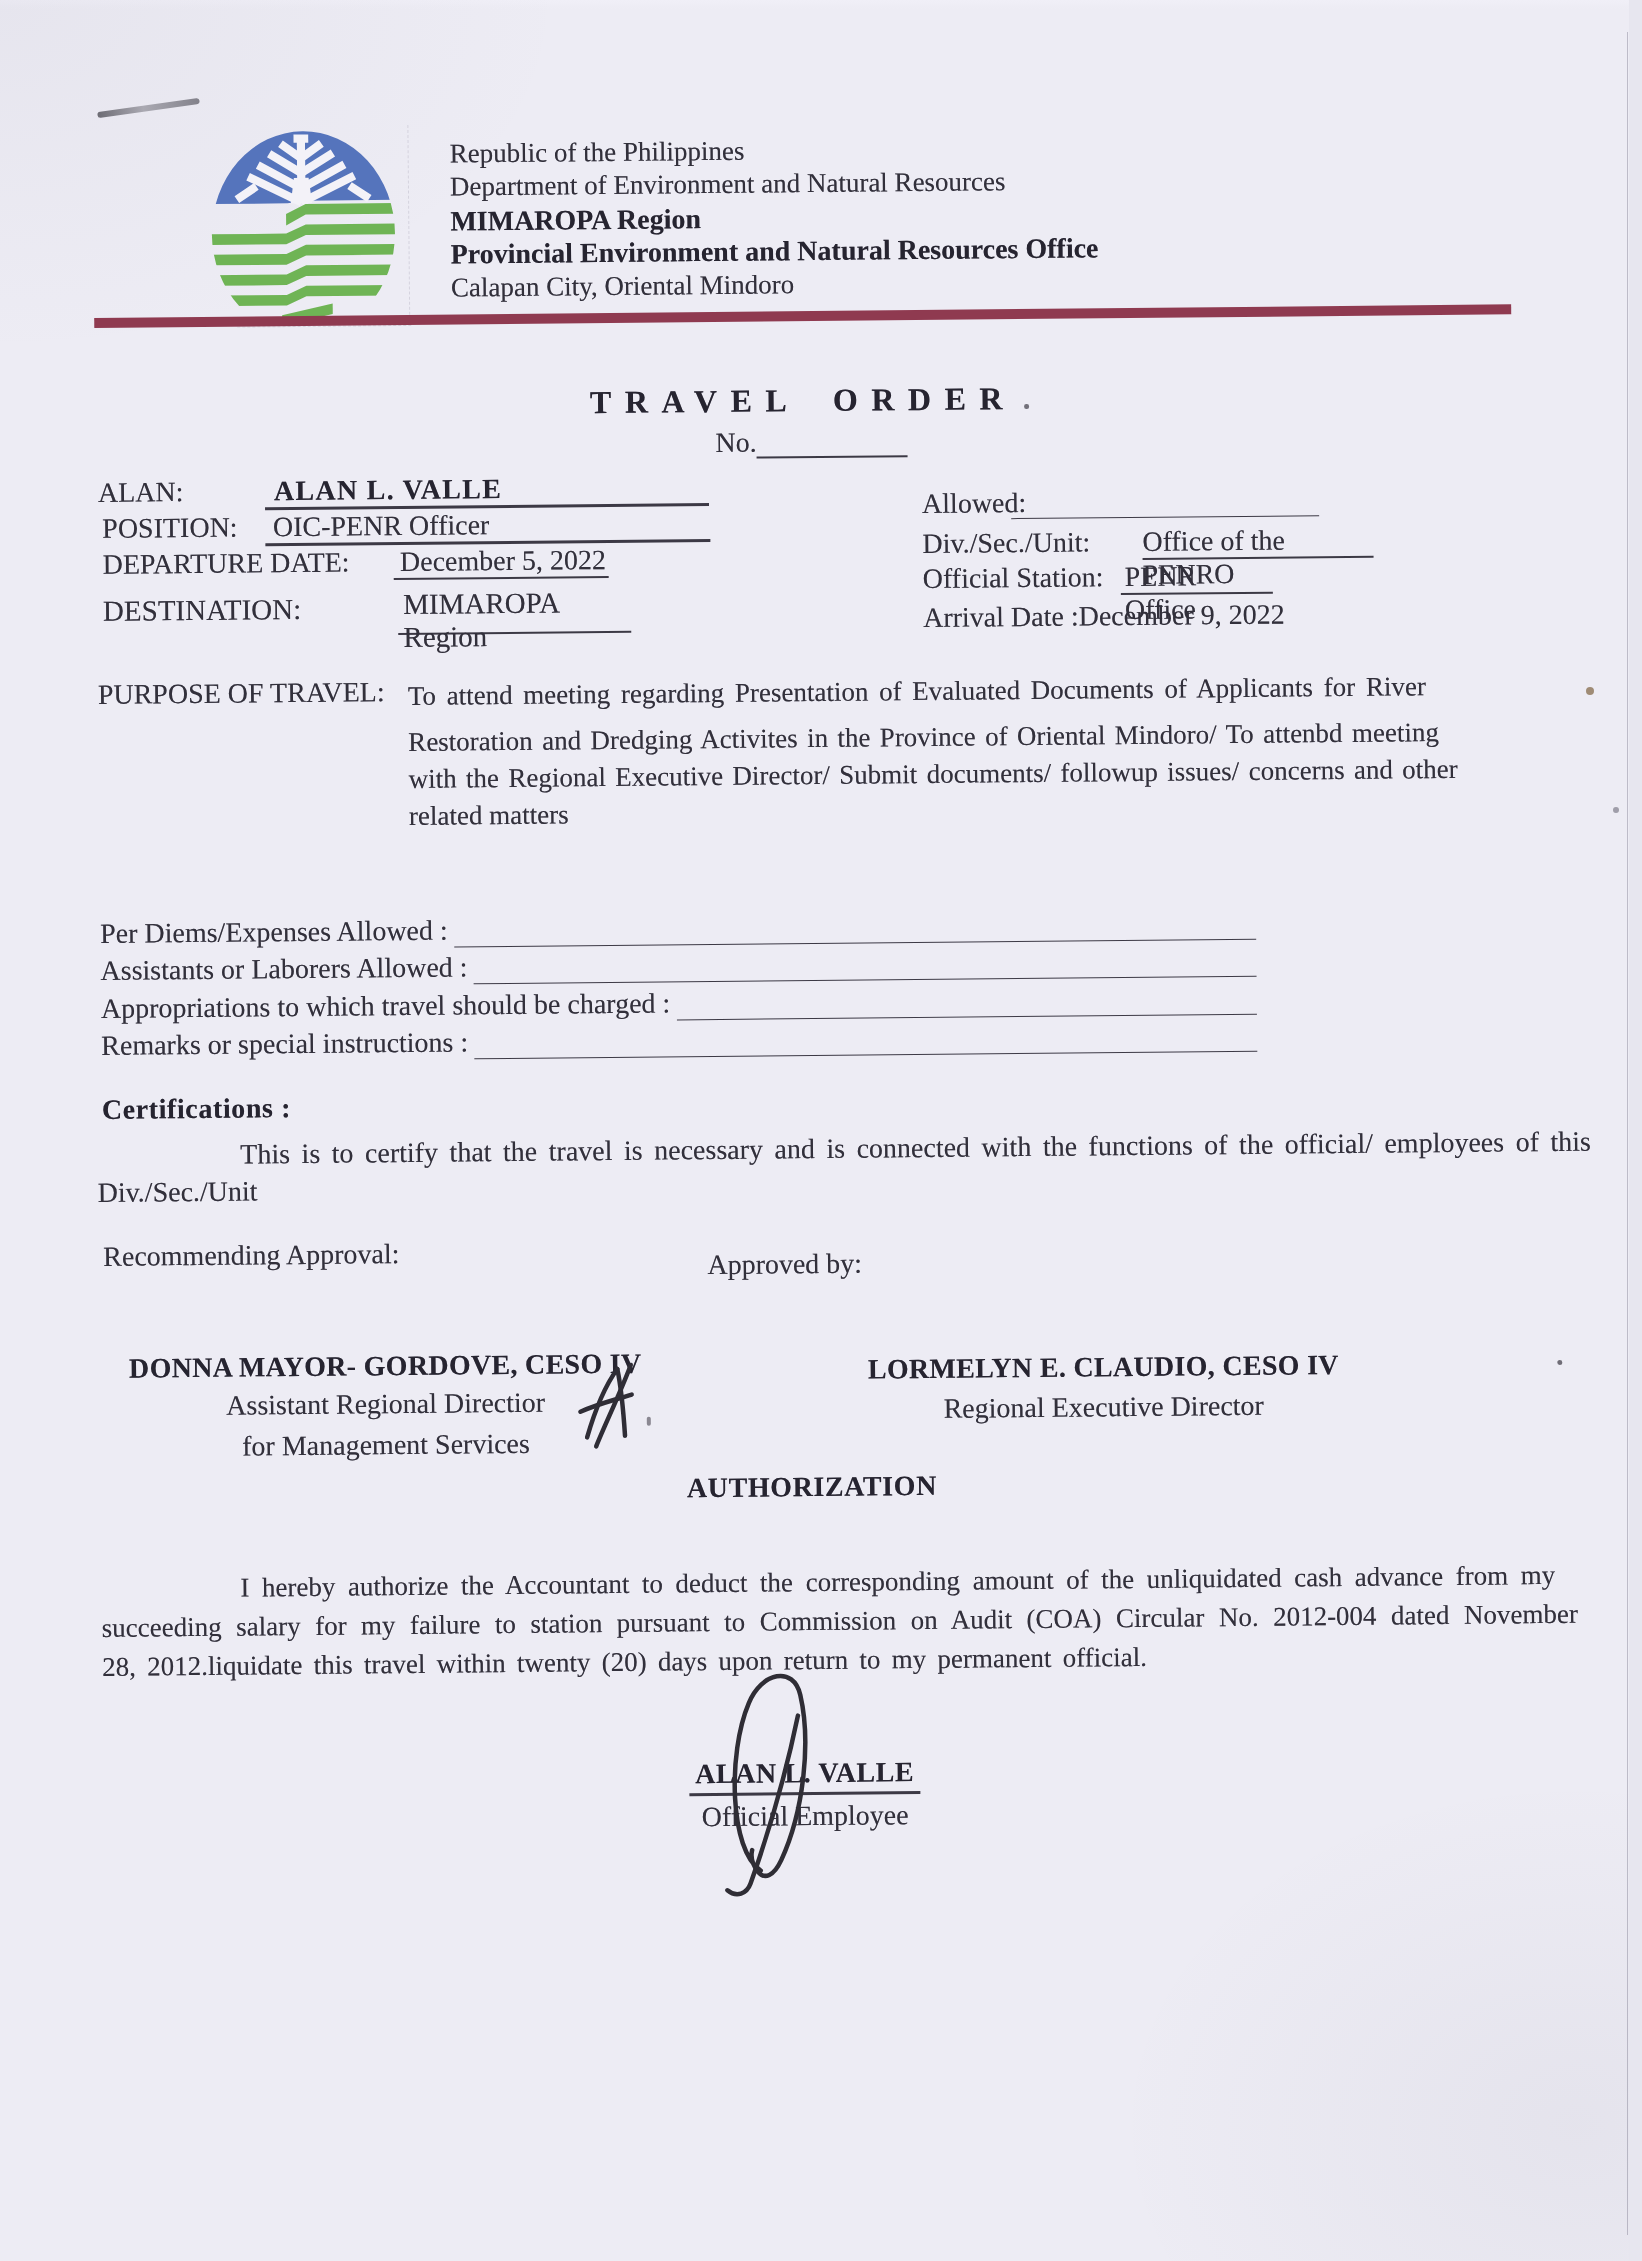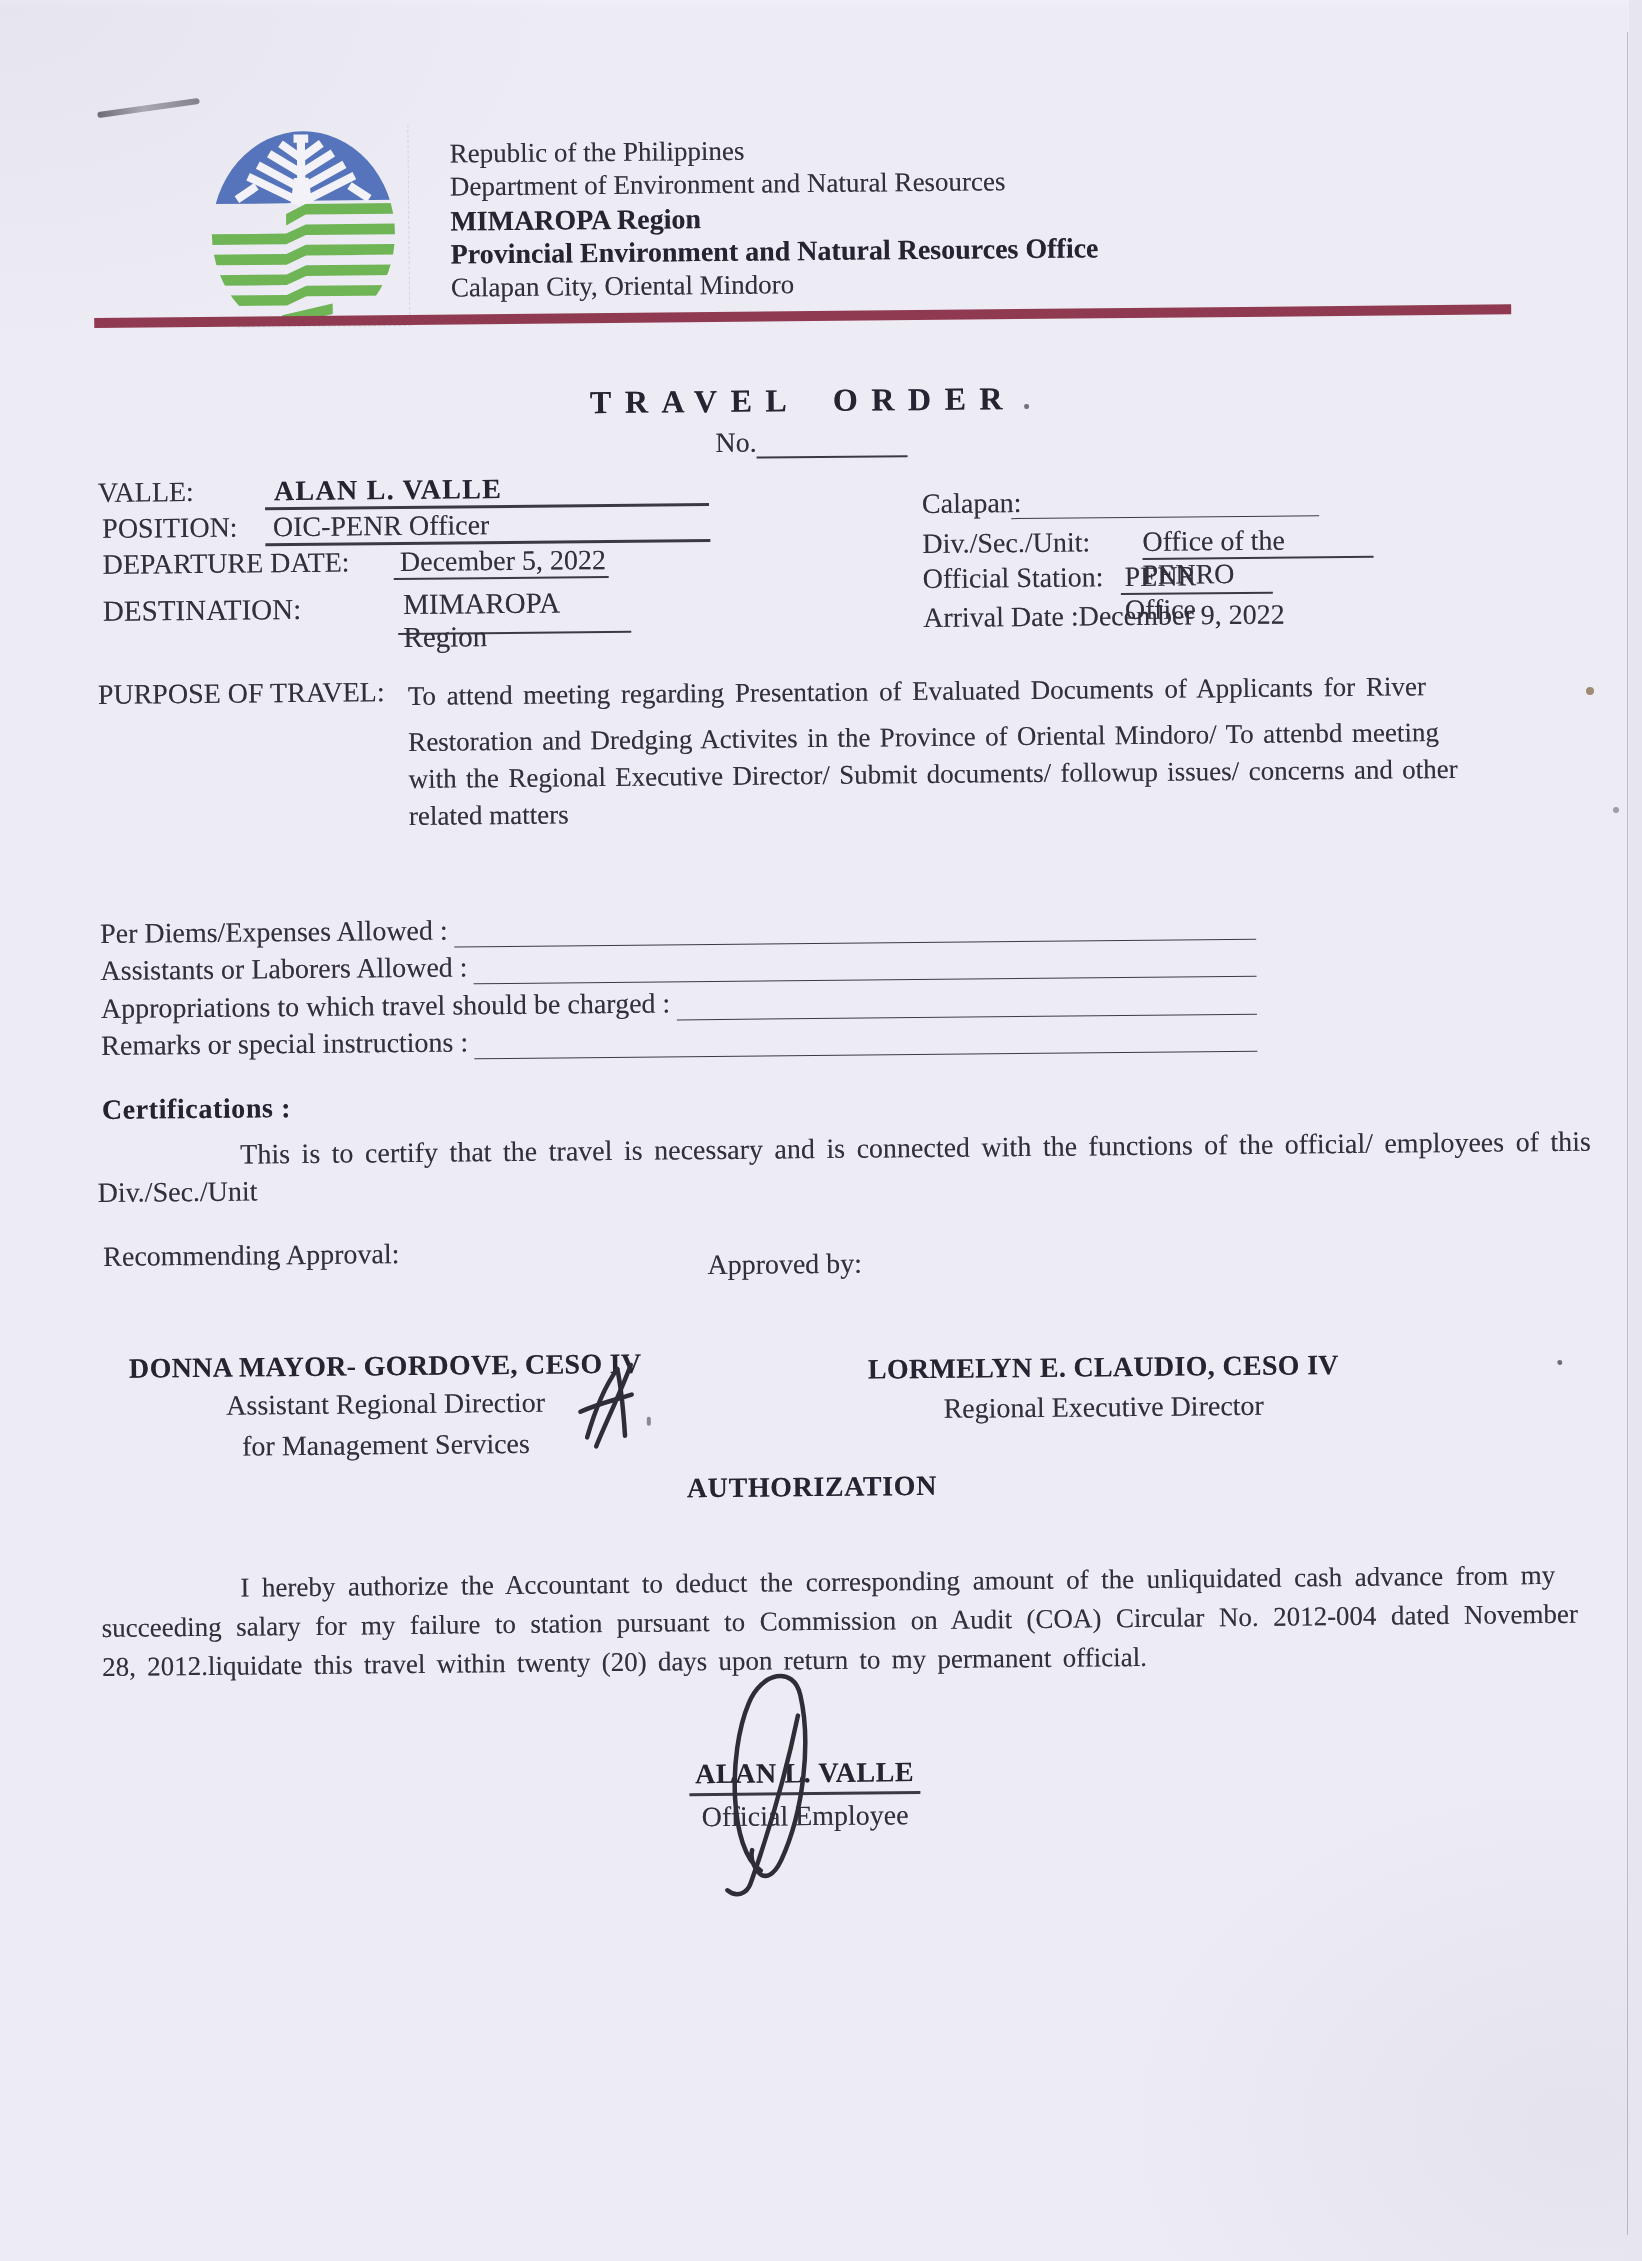--- a/index.html
+++ b/index.html
@@ -89,33 +89,33 @@
   <div class="hline b" style="top:234px;font-size:28px">Provincial Environment and Natural Resources Office</div>
   <div class="hline" style="top:268px">Calapan City, Oriental Mindoro</div>
   <div class="rule"></div>
 
   <div class="abs b center" style="left:0;top:382px;width:1620px;font-size:32px;letter-spacing:13.5px;word-spacing:13px;white-space:nowrap">TRAVEL ORDER</div>
   <div class="abs" style="left:722px;top:426px;font-size:28px">
     <span>No.</span><span class="uval" style="width:151px;height:30px;border-bottom-width:2.6px;vertical-align:top"></span>
   </div>
   <div class="speck" style="left:1031px;top:406px;width:4.5px;height:4.5px;background:#4a4752;opacity:.75"></div>
 
-  <span class="abs t43" style="left:104px;top:469px">VALLE:</span>
+  <span class="abs t43" style="left:104px;top:469px">ALAN:</span>
   <span class="abs t43 b uval uthick" style="left:271px;top:469px;width:435px;height:33px;padding-left:9px;letter-spacing:1.3px">ALAN L. VALLE</span>
 
   <span class="abs t43" style="left:108px;top:505px">POSITION:</span>
   <span class="abs t43 uval uthick" style="left:271px;top:505px;width:437px;height:33px;padding-left:7.7px">OIC-PENR Officer</span>
 
   <span class="abs t43" style="left:108px;top:541px">DEPARTURE DATE:</span>
   <span class="abs t43 uval" style="left:399px;top:541px;width:209px;height:33px;padding-left:6.4px">December 5, 2022</span>
 
   <span class="abs" style="left:108px;top:588px;font-size:29px">DESTINATION:</span>
   <span class="abs uval" style="left:403px;top:584px;width:228px;height:45px;padding-left:5.2px;font-size:29px">MIMAROPA Region</span>
 
-  <span class="abs t43" style="left:928px;top:488px">Calapan:</span>
+  <span class="abs t43" style="left:928px;top:488px">Allowed:</span>
   <span class="abs t43 uval" style="left:1017px;top:488px;width:308px;height:32px;border-bottom-width:1.9px"></span>
 
   <span class="abs t43" style="left:928px;top:528px">Div./Sec./Unit:</span>
   <span class="abs t43 uval" style="left:1148px;top:528px;width:231px;height:33px">Office of the PENRO</span>
 
   <span class="abs t43" style="left:928px;top:563px">Official Station:</span>
   <span class="abs t43 uval" style="left:1126px;top:563px;width:148px;height:33px;padding-left:3.9px">PENR Office</span>
 
   <div class="abs t43 nowrap" style="left:928px;top:602px">
     <span>Arrival Date :</span><span>December 9, 2022</span>

